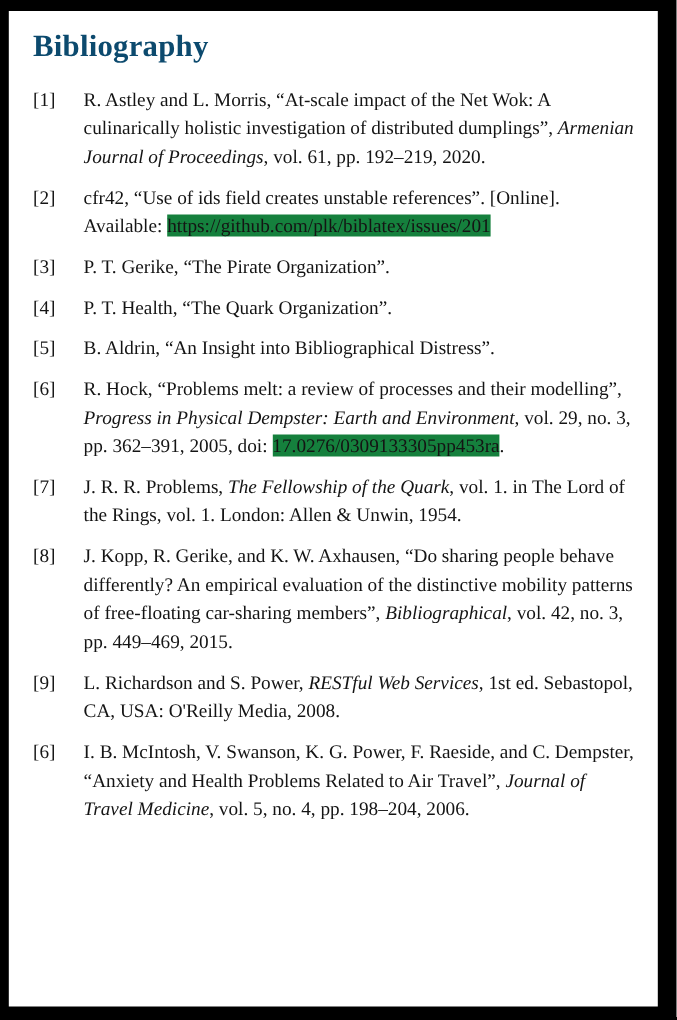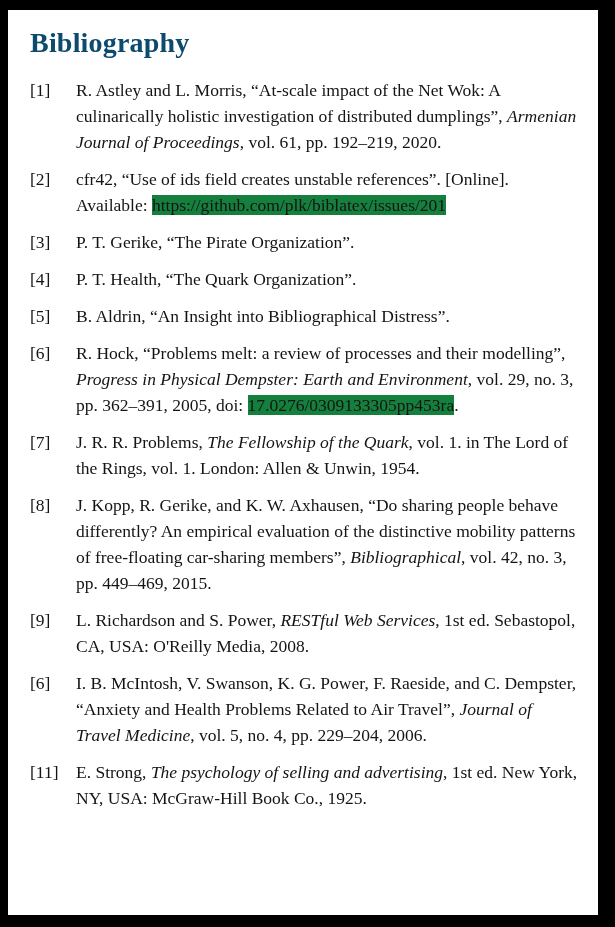--- a/index.html
+++ b/index.html
@@ -95,21 +95,17 @@
         <div class="entry">
           <span class="label">[8]</span>
           <span class="text"><span>J. Kopp, R. Gerike, and K. W. Axhausen, “Do sharing people behave differently? An empirical evaluation of the distinctive mobility patterns of free-floating car-sharing members”, </span><em>Bibliographical</em><span>, vol. 42, no. 3, pp. 449–469, 2015.</span></span>
         </div>
         <div class="entry">
           <span class="label">[9]</span>
           <span class="text"><span>L. Richardson and S. Power, </span><em>RESTful Web Services</em><span>, 1st ed. Sebastopol, CA, USA: O'Reilly Media, 2008.</span></span>
         </div>
         <div class="entry">
           <span class="label">[6]</span>
-          <span class="text"><span>I. B. McIntosh, V. Swanson, K. G. Power, F. Raeside, and C. Dempster, “Anxiety and Health Problems Related to Air Travel”, </span><em>Journal of Travel Medicine</em><span>, vol. 5, no. 4, pp. 229–204, 2006.</span></span>
-        </div>
-        <div class="entry">
-          <span class="label">[11]</span>
-          <span class="text"><span>E. Strong, </span><em>The psychology of selling and advertising</em><span>, 1st ed. New York, NY, USA: McGraw-Hill Book Co., 1925.</span></span>
+          <span class="text"><span>I. B. McIntosh, V. Swanson, K. G. Power, F. Raeside, and C. Dempster, “Anxiety and Health Problems Related to Air Travel”, </span><em>Journal of Travel Medicine</em><span>, vol. 5, no. 4, pp. 198–204, 2006.</span></span>
         </div>
       </div>
   </div>
 </div>
 
 </body></html>

